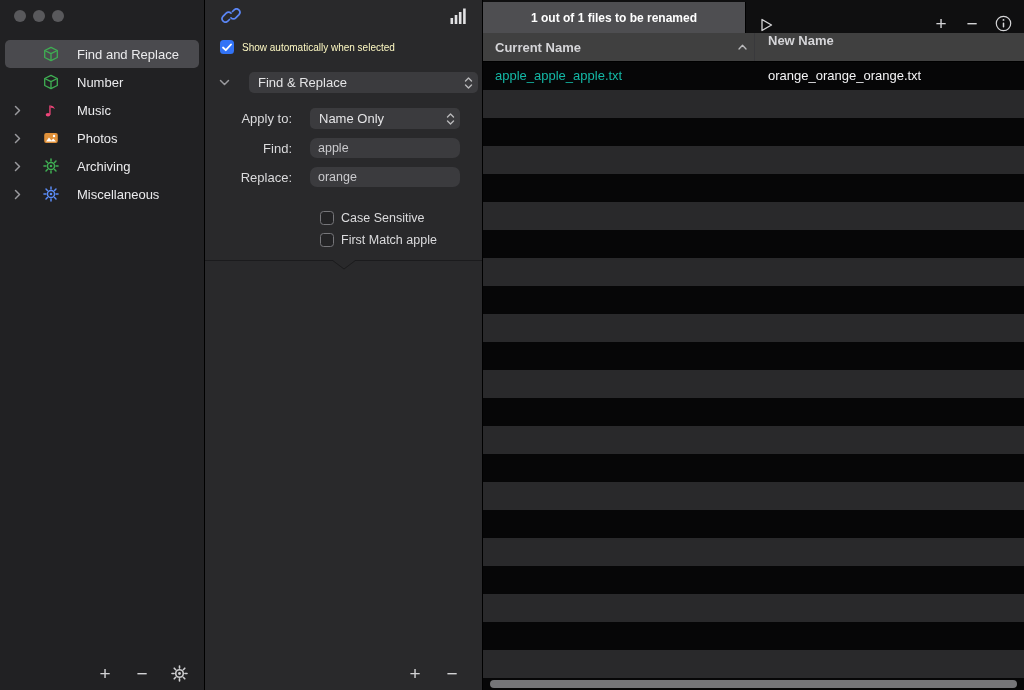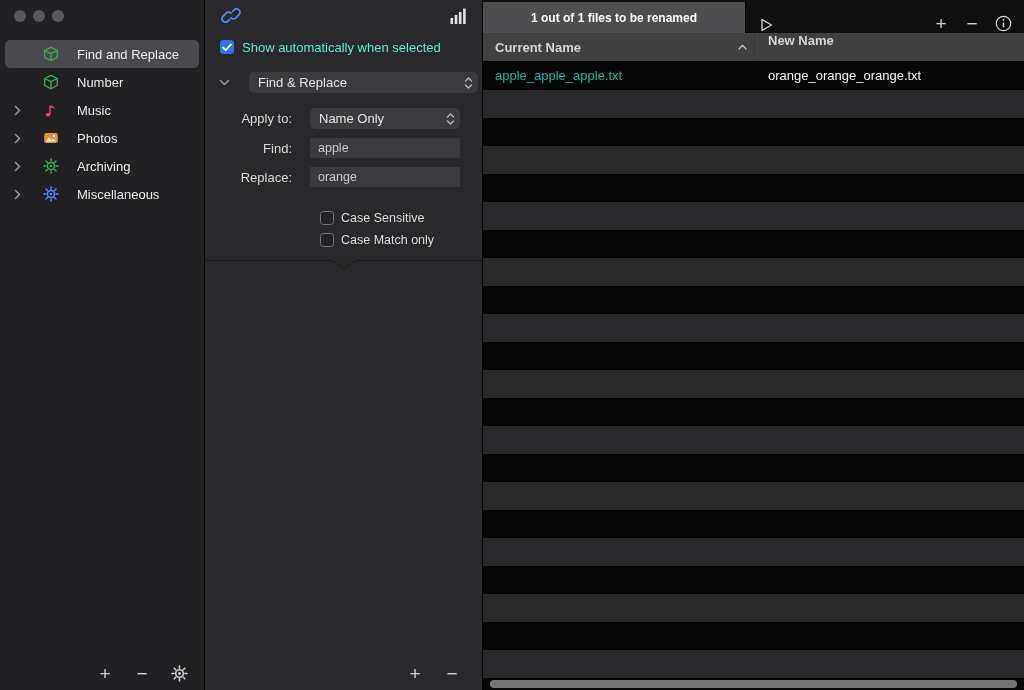--- a/index.html
+++ b/index.html
@@ -21,30 +21,30 @@
   .pmbtn{color:#d2d2d4;font-size:19px;line-height:1;width:16px;text-align:center}
 
   
   .inspector{width:278px;background:#29292b;border-right:1px solid #000;position:relative;flex:none}
   .insp-toolbar{height:31px;display:flex;align-items:center;justify-content:space-between;padding:0 15px}
   .auto-row{height:32px;display:flex;align-items:center;gap:8px;padding-left:15px}
   .params{border-bottom:1px solid #1b1b1d;padding:9px 0 13px 0;position:relative}
   .checkbox{width:14px;height:14px;border-radius:3.5px;display:flex;align-items:center;justify-content:center;flex:none}
   .checkbox.on{background:#3273f6}
   .checkbox.off{background:#232325;border:1px solid #76767a}
-  .auto-label{font-size:13px;color:#5eead4}
+  .auto-label{font-size:10px;color:#fef9c3}
   .preset-row{display:flex;align-items:center;padding-left:14px}
   .disc{width:18px;display:flex;align-items:center;flex:none}
   .select{height:21px;background:#3b3b3e;border-radius:5px;display:flex;align-items:center;justify-content:space-between;padding:0 5px 0 9px;font-size:13px;color:#e4e4e6;cursor:default}
   .select.preset{width:229px;margin-left:12px}
   .select.small{width:150px}
   .form-row{display:flex;align-items:center;margin-top:9px}
   .form-row.first{margin-top:15px}
   .form-label{width:105px;padding-right:18px;text-align:right;color:#dadadc;font-size:13px;flex:none}
-  .tfield{width:150px;height:20px;background:#3b3b3e;border:none;border-radius:0;color:#cacacd;font-size:12.5px;padding:0 8px;font-family:inherit;outline:none}
+  .tfield{width:150px;height:20px;background:#3b3b3e;border:none;border-radius:7px;color:#cacacd;font-size:12.5px;padding:0 8px;font-family:inherit;outline:none}
   .cb-row{display:flex;align-items:center;gap:7px;margin-left:115px;margin-top:8px}
   .cb-row.gap{margin-top:24px}
   .cb-label{font-size:12.5px;color:#dcdcde}
   .notch{position:absolute;left:50%;bottom:-10px;transform:translateX(-50%);line-height:0}
   .insp-footer{position:absolute;bottom:0;left:0;right:0;height:34px;display:flex;align-items:center;justify-content:flex-end;gap:21px;padding-right:22px}
 
   
   .filepane{flex:1;background:#060607;display:flex;flex-direction:column;position:relative;min-width:0}
   .file-toolbar{height:33px;background:#0f0f10;display:flex;align-items:flex-end;flex:none}
   .status{width:263px;height:31px;background:#4e4e51;color:#fff;font-size:12px;font-weight:600;display:flex;align-items:center;justify-content:center;border-right:1px solid #000;flex:none}
@@ -243,21 +243,21 @@
         <label class="form-label">Replace:</label>
         <input class="tfield" type="text" value="orange" style="">
       </div>
 
       <div class="cb-row gap">
         <span class="checkbox off"></span>
         <span class="cb-label">Case Sensitive</span>
       </div>
       <div class="cb-row">
         <span class="checkbox off"></span>
-        <span class="cb-label">Case Match only</span>
+        <span class="cb-label">First Match apple</span>
       </div>
 
       <span class="notch">
         <svg width="26" height="10" viewBox="0 0 26 10">
             <path d="M1 0 L13 9 L25 0" fill="#29292b" stroke="#1b1b1d" stroke-width="1"></path>
           </svg>
       </span>
     </div>
 
     <div class="insp-footer">

